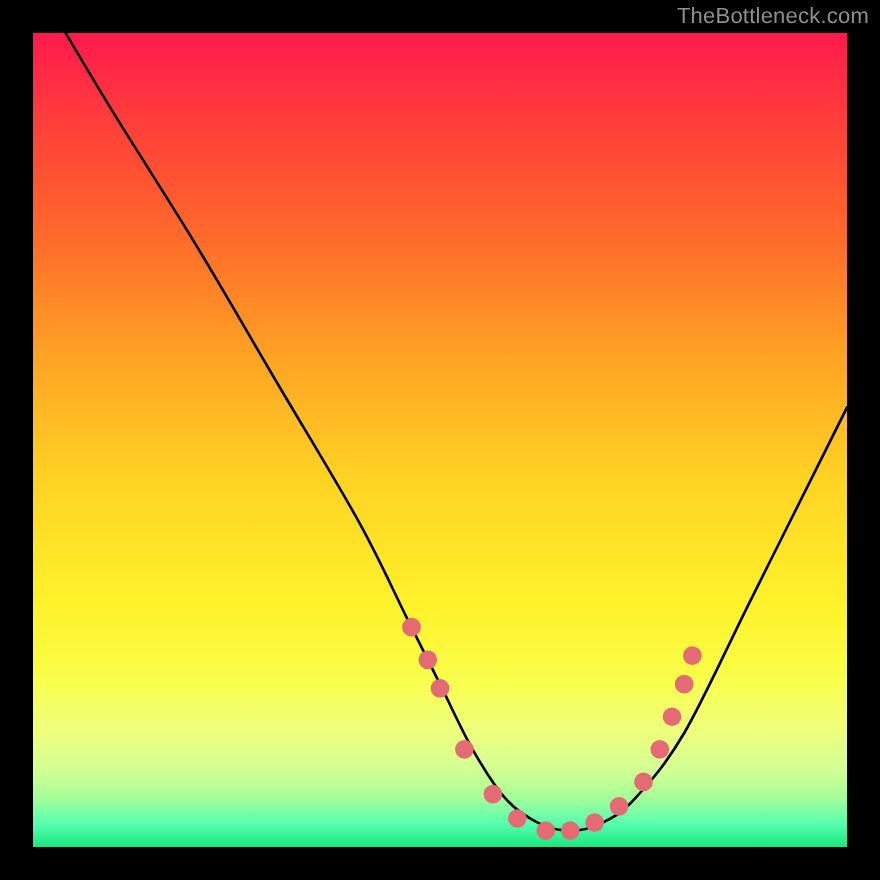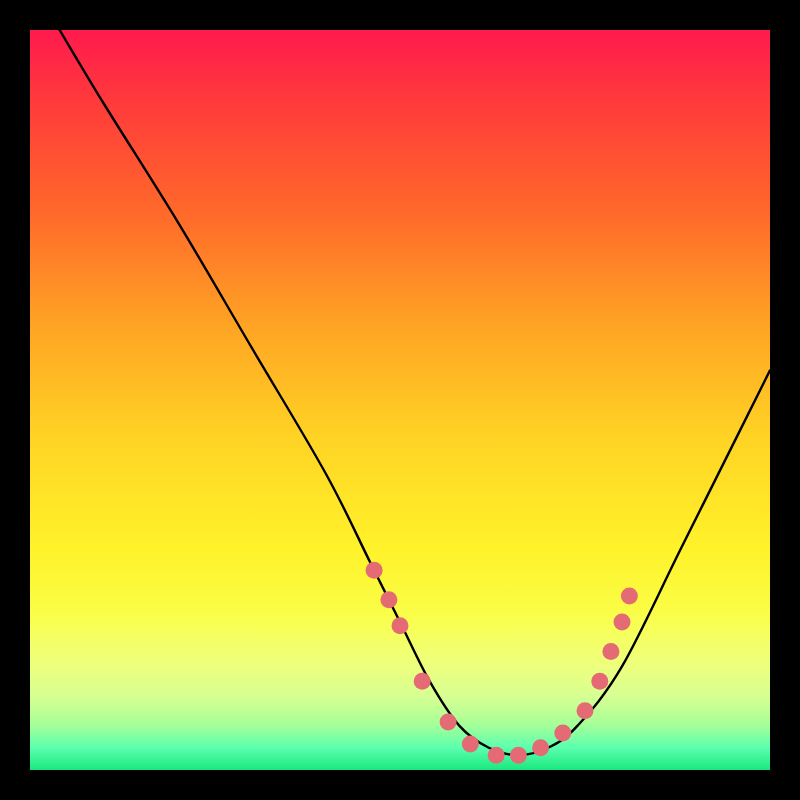--- a/index.html
+++ b/index.html
@@ -95,13 +95,14 @@
         <circle cx="510.59999999999997" cy="717.8" r="8.5" fill="#e46a74"></circle>
         <circle cx="532.8" cy="703" r="8.5" fill="#e46a74"></circle>
         <circle cx="555" cy="680.8" r="8.5" fill="#e46a74"></circle>
         <circle cx="569.8000000000001" cy="651.2" r="8.5" fill="#e46a74"></circle>
         <circle cx="580.9" cy="621.6" r="8.5" fill="#e46a74"></circle>
         <circle cx="592" cy="592" r="8.5" fill="#e46a74"></circle>
         <circle cx="599.4000000000001" cy="566.1" r="8.5" fill="#e46a74"></circle>
       </g>
   </svg>
 
+  <div class="watermark">TheBottleneck.com</div>
 </div>
 
 </body></html>

